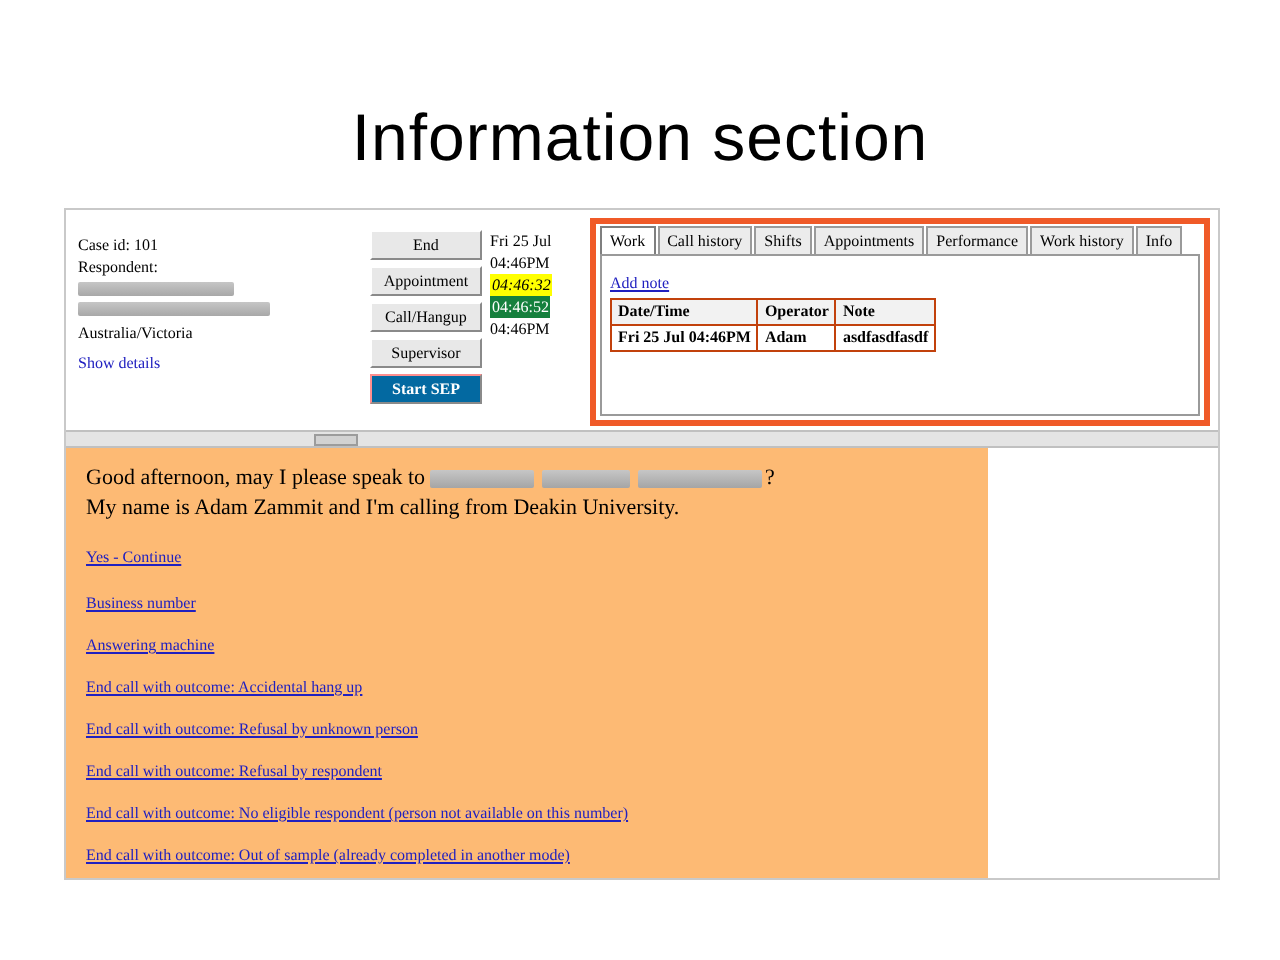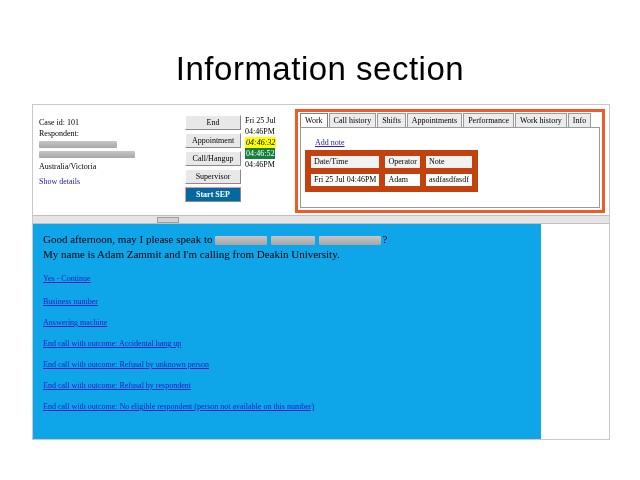--- a/index.html
+++ b/index.html
@@ -187,32 +187,31 @@
     box-sizing: border-box;
     padding: 3px 4px;
   }
   .add-note {
     font-size: 8px;
     color: #2020c0;
     text-decoration: underline;
     cursor: pointer;
     display: inline-block;
     margin-bottom: 3px;
-    margin-left: 10px;
   }
   table.notes {
     border-collapse: collapse;
     font-size: 8px;
     font-family: "Liberation Serif", serif;
   }
   table.notes th, table.notes td {
-    border: 6px solid #c2410c;
+    border: 1px solid #c2410c;
     padding: 0 3px;
     text-align: left;
-    font-weight: normal;
+    font-weight: bold;
     line-height: 12px;
     white-space: nowrap;
   }
   table.notes th { background: #f2f2f2; }
 
   
   .splitter {
     position: absolute;
     left: 0;
     top: 110px;
@@ -232,23 +231,23 @@
     background: #d2d2d2;
     border: 1px solid #9c9c9c;
     box-sizing: border-box;
   }
 
   
   .bottom-pane {
     position: absolute;
     left: 0;
     top: 119px;
-    width: 508px;
+    width: 461px;
     height: 215px;
-    background: #0ea5e9;
+    background: #fdba74;
     box-sizing: border-box;
     padding: 8px 10px;
   }
   .script-line {
     font-size: 11px;
     color: #000;
     line-height: 15px;
   }
   .script-line .redact-inline {
     display: inline-block;
@@ -350,16 +349,17 @@
     <div class="script-line">My name is Adam Zammit and I'm calling from Deakin University.</div>
 
     <div class="links">
       <span class="opt-link first">Yes - Continue</span>
       <span class="opt-link">Business number</span>
       <span class="opt-link">Answering machine</span>
       <span class="opt-link">End call with outcome: Accidental hang up</span>
       <span class="opt-link">End call with outcome: Refusal by unknown person</span>
       <span class="opt-link">End call with outcome: Refusal by respondent</span>
       <span class="opt-link">End call with outcome: No eligible respondent (person not available on this number)</span>
+      <span class="opt-link">End call with outcome: Out of sample (already completed in another mode)</span>
     </div>
   </div>
 
 </div>
 
 </body></html>

